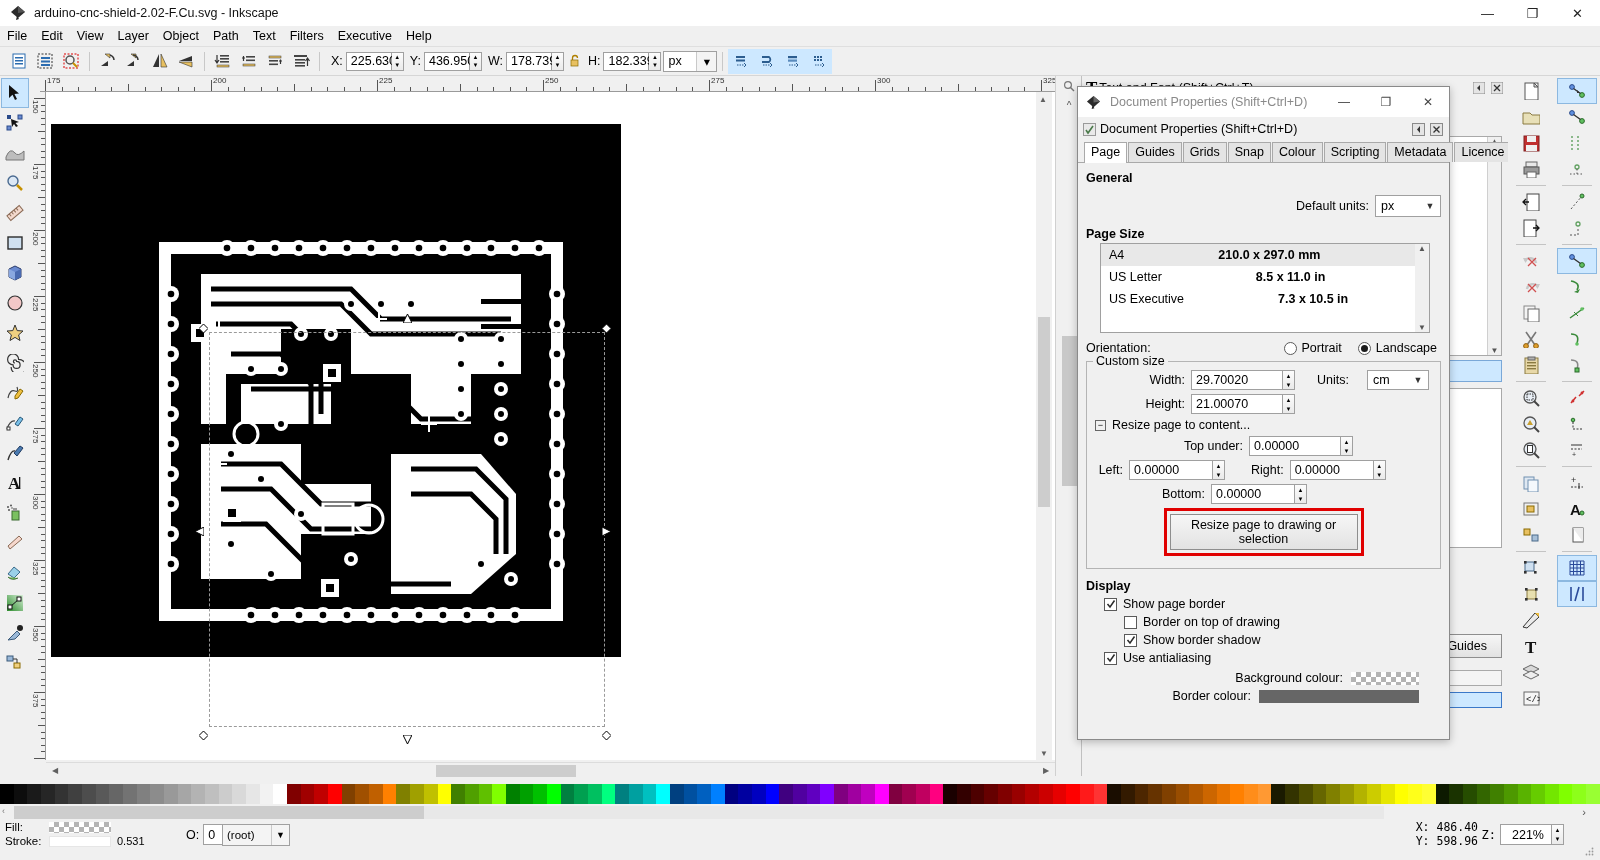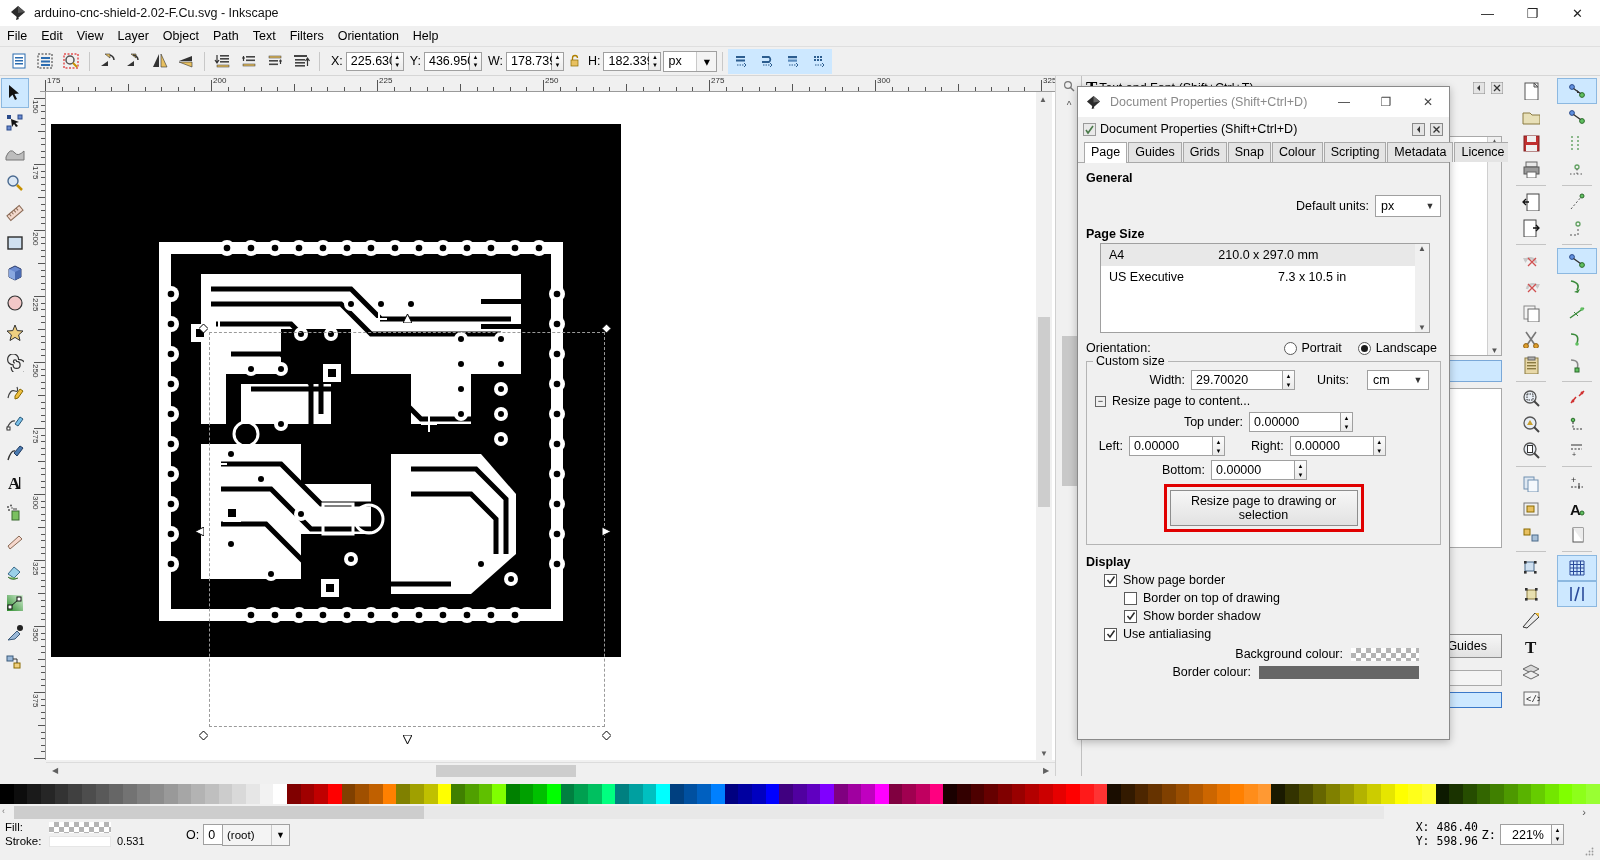--- a/index.html
+++ b/index.html
@@ -122,21 +122,21 @@
   .lbl { font-size: 12.5px; }
   .inputbox { height: 20px; border: 1px solid #a0a0a0; background:#fff; font-size: 12.5px;
               display:flex; align-items:center; padding-left: 4px; }
   .combo { height: 22px; border: 1px solid #a0a0a0; background:#fff; font-size: 12.5px;
            display:flex; align-items:center; padding-left: 5px;}
   .combo .arw { width: 20px; margin-left:auto; height:20px; display:flex; align-items:center;
                 justify-content:center; color:#333; font-size:9px;}
   .listbox { border: 1px solid #a0a0a0; background: #fff; height: 90px; position: relative; overflow:hidden;}
   .lrow { display:flex; height: 22px; align-items:center; font-size: 12.5px; padding-left: 8px;}
   .lrow.sel { background: #e8e8e8; }
-  .lrow .c2 { margin-left: 94px; }
+  .lrow .c2 { margin-left: 94px; font-weight: bold; }
   .lscroll { position:absolute; right:0; top:0; width:14px; height:100%; background:#f0f0f0; }
   .radio { width: 13px; height: 13px; border: 1px solid #5a5a5a; border-radius: 50%;
            display:inline-flex; align-items:center; justify-content:center; background:#fff; margin-right:5px;}
   .radio .dot { width: 7px; height: 7px; border-radius:50%; background: #1b1b1b; }
   .cb { width: 13px; height: 13px; border: 1px solid #5a5a5a; background:#fff; display:inline-flex;
         align-items:center; justify-content:center; margin-right: 6px; }
   .cb svg { display:block; }
   .group { border: 1px solid #b4b4b4; margin-top: 6px; padding: 6px 8px 8px 8px; position: relative;}
   .group > .gtitle { position: absolute; top: -8px; left: 6px; background: #f0f0f0; padding: 0 3px; font-size: 12.5px;}
   .redbox { border: 3px solid #e00000; padding: 3px; display:inline-block; }
@@ -184,21 +184,21 @@
 
   <div class="menubar">
     <div class="menuitem"><span>File</span></div>
     <div class="menuitem"><span>Edit</span></div>
     <div class="menuitem"><span>View</span></div>
     <div class="menuitem"><span>Layer</span></div>
     <div class="menuitem"><span>Object</span></div>
     <div class="menuitem"><span>Path</span></div>
     <div class="menuitem"><span>Text</span></div>
     <div class="menuitem"><span>Filters</span></div>
-    <div class="menuitem"><span>Orientation</span></div>
+    <div class="menuitem"><span>Executive</span></div>
     <div class="menuitem"><span>Help</span></div>
   </div>
 
   <div class="cmdbar">
     <div style="width:6px"></div>
     <div class="tbtn">
       <svg width="18" height="18" viewBox="0 0 18 18">
           <rect x="3" y="2" width="12" height="14" fill="#fff" stroke="#2b6cb0"></rect>
           <rect x="5" y="5" width="8" height="1.5" fill="#2b6cb0"></rect>
           <rect x="5" y="8" width="8" height="1.5" fill="#2b6cb0"></rect>
@@ -1115,20 +1115,24 @@
         </div>
       </div>
 
       <div class="sect" style="margin-top:10px">Page Size</div>
       <div class="listbox" style="margin-left:14px; width:330px;">
         <div class="lrow sel">
           <span>A4</span>
           <span class="c2">210.0 x 297.0 mm</span>
         </div>
         <div class="lrow">
+          <span>US Letter</span>
+          <span class="c2">8.5 x 11.0 in</span>
+        </div>
+        <div class="lrow">
           <span>US Executive</span>
           <span class="c2">7.3 x 10.5 in</span>
         </div>
         <div class="lscroll">
           <div style="font-size:8px;text-align:center;color:#555;">▲</div>
           <div style="position:absolute;bottom:0;width:100%;font-size:8px;text-align:center;color:#555;">▼</div>
         </div>
       </div>
 
       <div class="row" style="margin-top:8px;">
@@ -1155,20 +1159,30 @@
             <div class="inputbox" style="width:92px">29.70020</div>
             <div class="spin" style="height:20px">
                 <i>▲</i>
                 <i>▼</i>
               </div>
           </div>
           <span class="lbl" style="margin-left:22px;margin-right:18px;">Units:</span>
           <div class="combo" style="width:62px;height:20px">
             <span>cm</span>
             <span class="arw">▼</span>
+          </div>
+        </div>
+        <div class="row">
+          <span class="lbl" style="width:90px;text-align:right;margin-right:6px;">Height:</span>
+          <div style="display:flex">
+            <div class="inputbox" style="width:92px">21.00070</div>
+            <div class="spin" style="height:20px">
+                <i>▲</i>
+                <i>▼</i>
+              </div>
           </div>
         </div>
         <div class="row" style="margin-top:4px;">
           <span style="width:11px;height:11px;border:1px solid #666;display:inline-flex;align-items:center;justify-content:center;font-size:9px;line-height:9px;margin-right:6px;">−</span>
           <span class="lbl">Resize page to content...</span>
         </div>
         <div class="row">
           <span class="lbl" style="width:148px;text-align:right;margin-right:6px;">Top under:</span>
           <div style="display:flex">
             <div class="inputbox" style="width:92px">0.00000</div>

